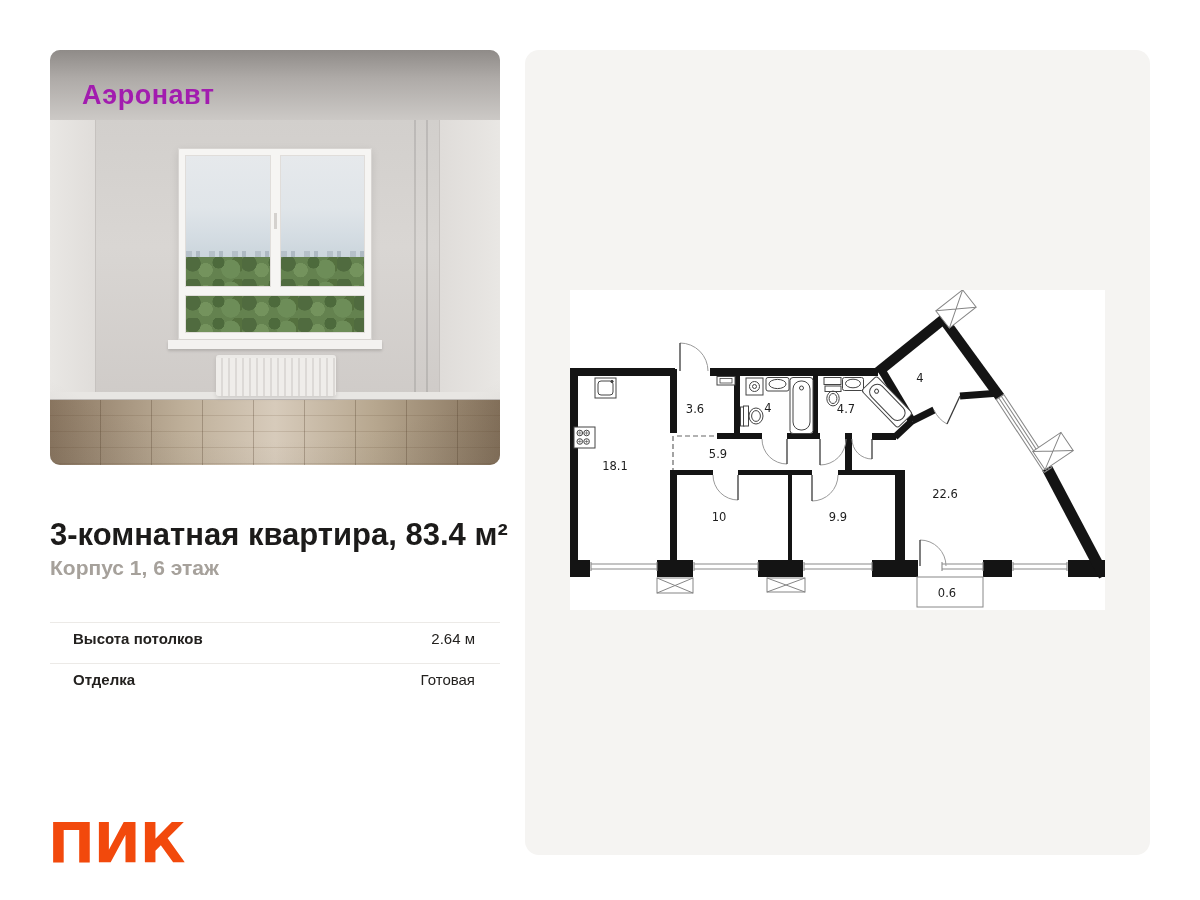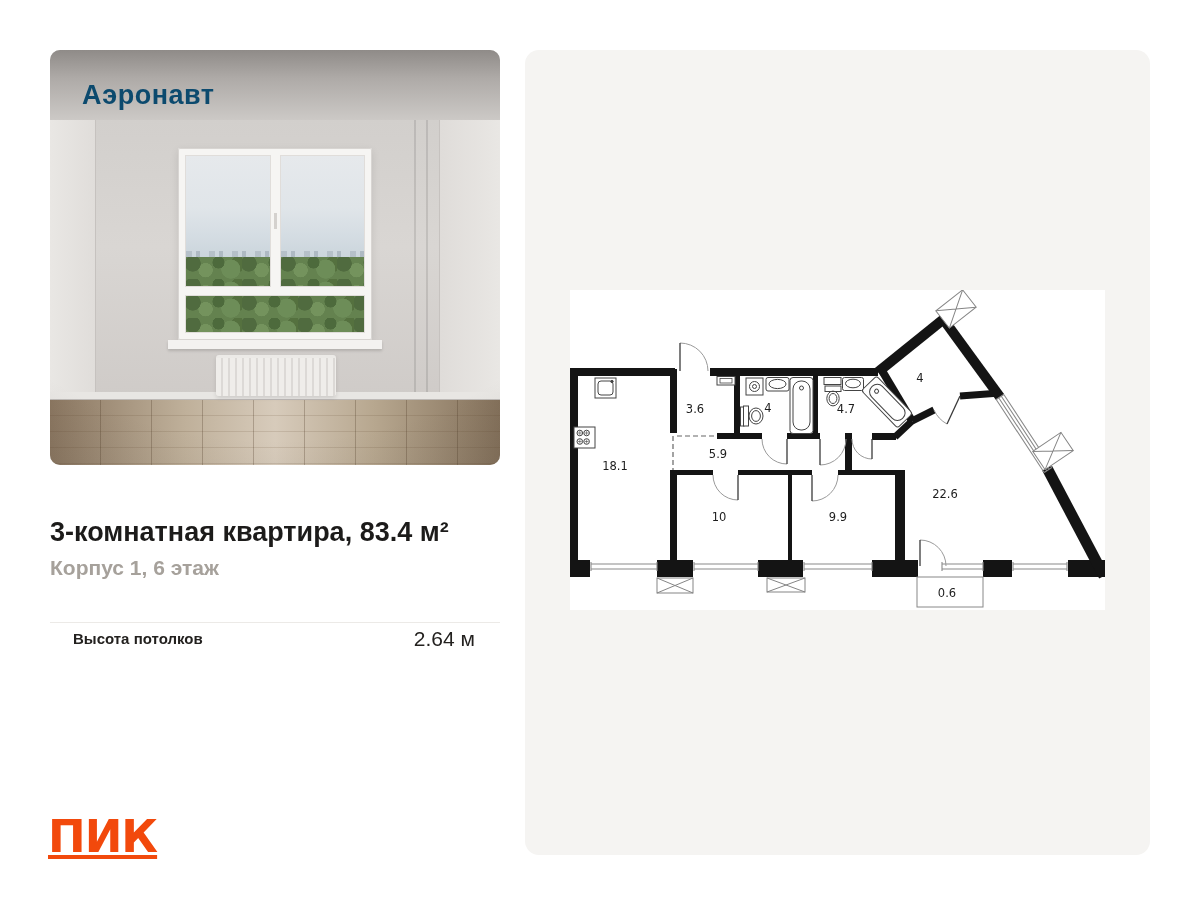--- a/index.html
+++ b/index.html
@@ -46,32 +46,32 @@
   .ph-frame-bar{height:8px;background:#f6f5f3;}
   .ph-pane-bottom{height:36px;position:relative;border:1px solid #e0ddda;overflow:hidden;background:#617f51;}
   .ph-pane-bottom .trees{height:100%;}
   .ph-sill{position:absolute;left:118px;top:290px;width:214px;height:9px;background:#f3f2f0;
     box-shadow:0 2px 3px rgba(0,0,0,.15);}
   .ph-radiator{position:absolute;left:166px;top:305px;width:120px;height:38px;border-radius:3px;
     background:repeating-linear-gradient(90deg,#efedea 0 5px,#dcd9d6 5px 7px);
     border-top:3px solid #eceae7;box-shadow:0 2px 4px rgba(0,0,0,.12);}
   .ph-vignette{position:absolute;inset:0;
     background:radial-gradient(120% 90% at 50% 40%,transparent 60%,rgba(60,55,50,.18) 100%);}
-  .ph-brand{position:absolute;left:32px;top:30px;color:#0c4a6e;font-size:27px;font-weight:bold;letter-spacing:.5px;}
+  .ph-brand{position:absolute;left:32px;top:30px;color:#a21caf;font-size:27px;font-weight:bold;letter-spacing:.5px;}
 
   
-  .listing-title{position:absolute;left:50px;top:517px;font-size:27px;font-weight:bold;color:#1c1b1a;}
+  .listing-title{position:absolute;left:50px;top:517px;font-size:31px;font-weight:bold;color:#1c1b1a;}
   .listing-subtitle{position:absolute;left:50px;top:556px;font-size:21px;font-weight:bold;color:#a6a19b;}
   .specs{position:absolute;left:50px;top:622px;width:450px;}
   .spec-row{display:flex;justify-content:space-between;align-items:center;height:40.5px;
     border-top:1px solid #eceae7;padding:0 25px 8px 23px;box-sizing:border-box;}
   .spec-label{font-weight:bold;font-size:15px;color:#23211f;}
-  .spec-value{font-size:21px;color:#23211f;}
-  .pik-logo{position:absolute;left:48px;top:810px;font-size:45px;font-weight:800;
-    color:#F2490C;letter-spacing:-1px;font-family:"DejaVu Sans",sans-serif;text-decoration:underline;}
+  .spec-value{font-size:15px;color:#23211f;}
+  .pik-logo{position:absolute;left:48px;top:810px;font-size:56px;font-weight:800;
+    color:#F2490C;letter-spacing:-1px;font-family:"DejaVu Sans",sans-serif;}
 
   
   .plan-panel{position:absolute;left:525px;top:50px;width:625px;height:805px;
     background:#f5f4f2;border-radius:14px;}
   .plan-card{position:absolute;left:45px;top:240px;width:535px;height:320px;background:#ffffff;}
   .plan-card svg{display:block;}
   .rl{font-family:"DejaVu Sans","Liberation Sans",sans-serif;font-size:11.5px;fill:#1d1d1d;}
 </style>
 </head>
 <body>
@@ -110,20 +110,24 @@
   </div>
 
   <div class="listing-title">3-комнатная квартира, 83.4 м²</div>
   <div class="listing-subtitle">Корпус 1, 6 этаж</div>
 
   <div class="specs">
     <div class="spec-row">
       <span class="spec-label">Высота потолков</span>
       <span class="spec-value">2.64 м</span>
     </div>
+    <div class="spec-row">
+      <span class="spec-label">Отделка</span>
+      <span class="spec-value">Готовая</span>
+    </div>
   </div>
 
   <div class="pik-logo">ПИК</div>
 
   <div class="plan-panel">
     <div class="plan-card">
       <svg viewBox="0 0 535 320" width="535" height="320">
 
         <g fill="#141414" stroke="none">
           <rect x="0" y="78" width="8" height="209"></rect>

